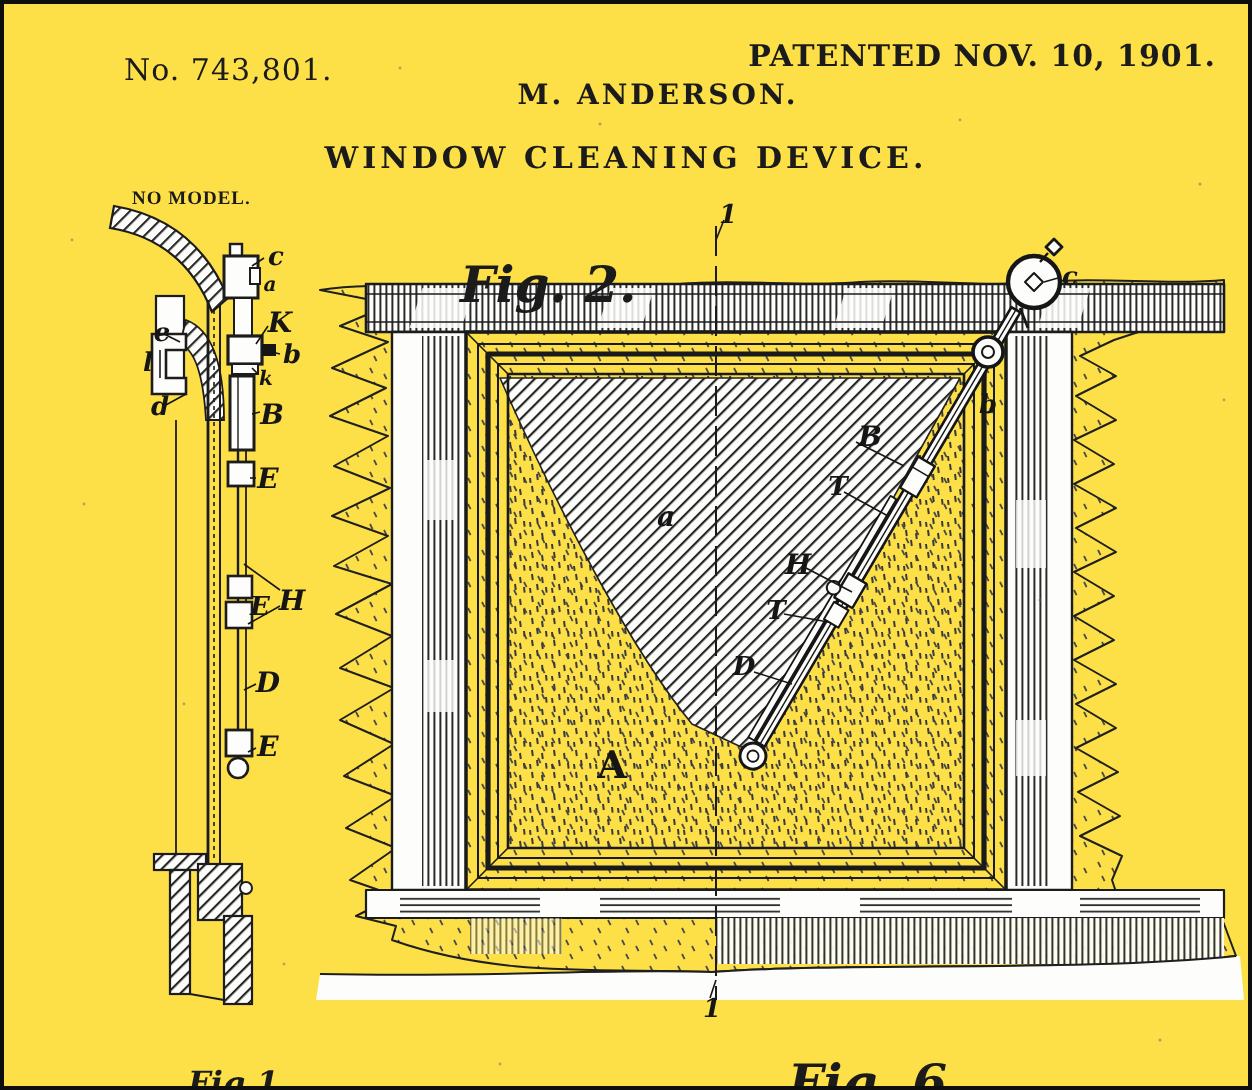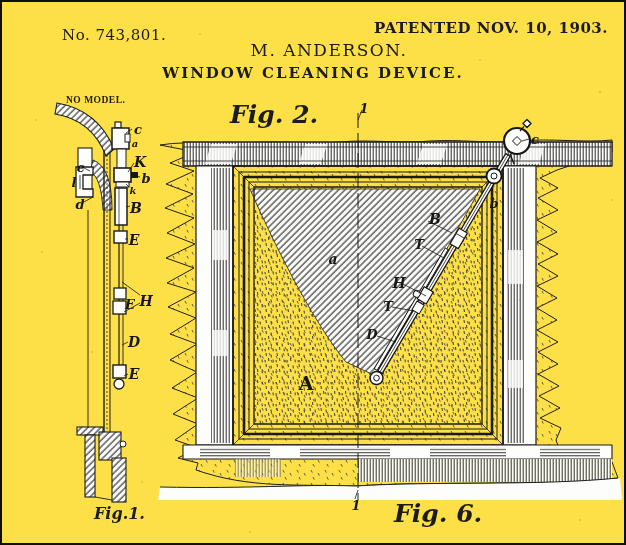--- a/index.html
+++ b/index.html
@@ -5,25 +5,25 @@
   html,body{margin:0;padding:0;background:#e8e8e8;}
   .page{
     position:relative; width:622px; height:541px;
     border:2px solid #0e0e0e; background:#fde047;
     font-family:"DejaVu Serif", serif; color:#1b1b1b; overflow:hidden;
   }
   .abs{position:absolute;}
   .patent-no{left:60px; top:24px; font-size:15px; letter-spacing:.5px;}
   .patented{right:16px; top:17px; font-size:15px; font-weight:bold; letter-spacing:.5px;}
   .titleblock{left:0; right:0; top:38px; text-align:center;}
-  .inventor{font-size:17px; letter-spacing:1.5px; font-weight:normal;padding-left:32px;}
-  .docline{font-size:15px; letter-spacing:2px; font-weight:bold; margin-top:4px;}
+  .inventor{font-size:14px; letter-spacing:1.5px; font-weight:bold;padding-left:32px;}
+  .docline{font-size:15px; letter-spacing:2px; font-weight:bold; margin-top:14px;}
   .appline{font-size:9px; letter-spacing:.8px; font-weight:bold; margin-top:5px;}
   .nomodel{left:64px; top:93px; font-size:9.5px; font-weight:bold; letter-spacing:.5px;font-family:Liberation Serif, serif;}
-  .figcap{font-style:italic; font-weight:bold; font-family:"DejaVu Serif",serif;}
+  .figcap{font-style:italic; font-weight:bold; font-family:"DejaVu Serif",serif;margin-top:28px;}
   .cap-fig2{left:228px; top:98px; font-size:25px;}
   .cap-fig6{left:392px; top:497px; font-size:25px;}
   .cap-fig1{left:92px; top:502px; font-size:16px;}
   .part-label{
     position:absolute; transform:translate(-50%,-50%);
     font:italic bold 13px "DejaVu Serif", serif; color:#161616; white-space:nowrap;
   }
   .part-label.big{font-style:normal; font-size:19px;}
   .part-label.md{font-size:14px;}
   .part-label.sm{font-size:10px;}
@@ -214,21 +214,21 @@
       <circle cx="142" cy="482" r="0.7"></circle>
         <circle cx="250" cy="532" r="0.7"></circle>
         <circle cx="480" cy="60" r="0.7"></circle>
       <circle cx="612" cy="200" r="0.7"></circle>
         <circle cx="36" cy="120" r="0.7"></circle>
         <circle cx="200" cy="34" r="0.7"></circle>
     </g>
   </svg>
 
   <div class="abs patent-no">No. 743,801.</div>
-  <div class="abs patented">PATENTED NOV. 10, 1903.</div>
+  <div class="abs patented">PATENTED NOV. 10, 1901.</div>
 
   <div class="abs titleblock">
     <div class="inventor">M. ANDERSON.</div>
     <div class="docline">WINDOW CLEANING DEVICE.</div>
   </div>
 
   <div class="abs nomodel">NO MODEL.</div>
 
   <div class="abs figcap cap-fig2">Fig. 2.</div>
   <div class="abs figcap cap-fig6">Fig. 6.</div>

